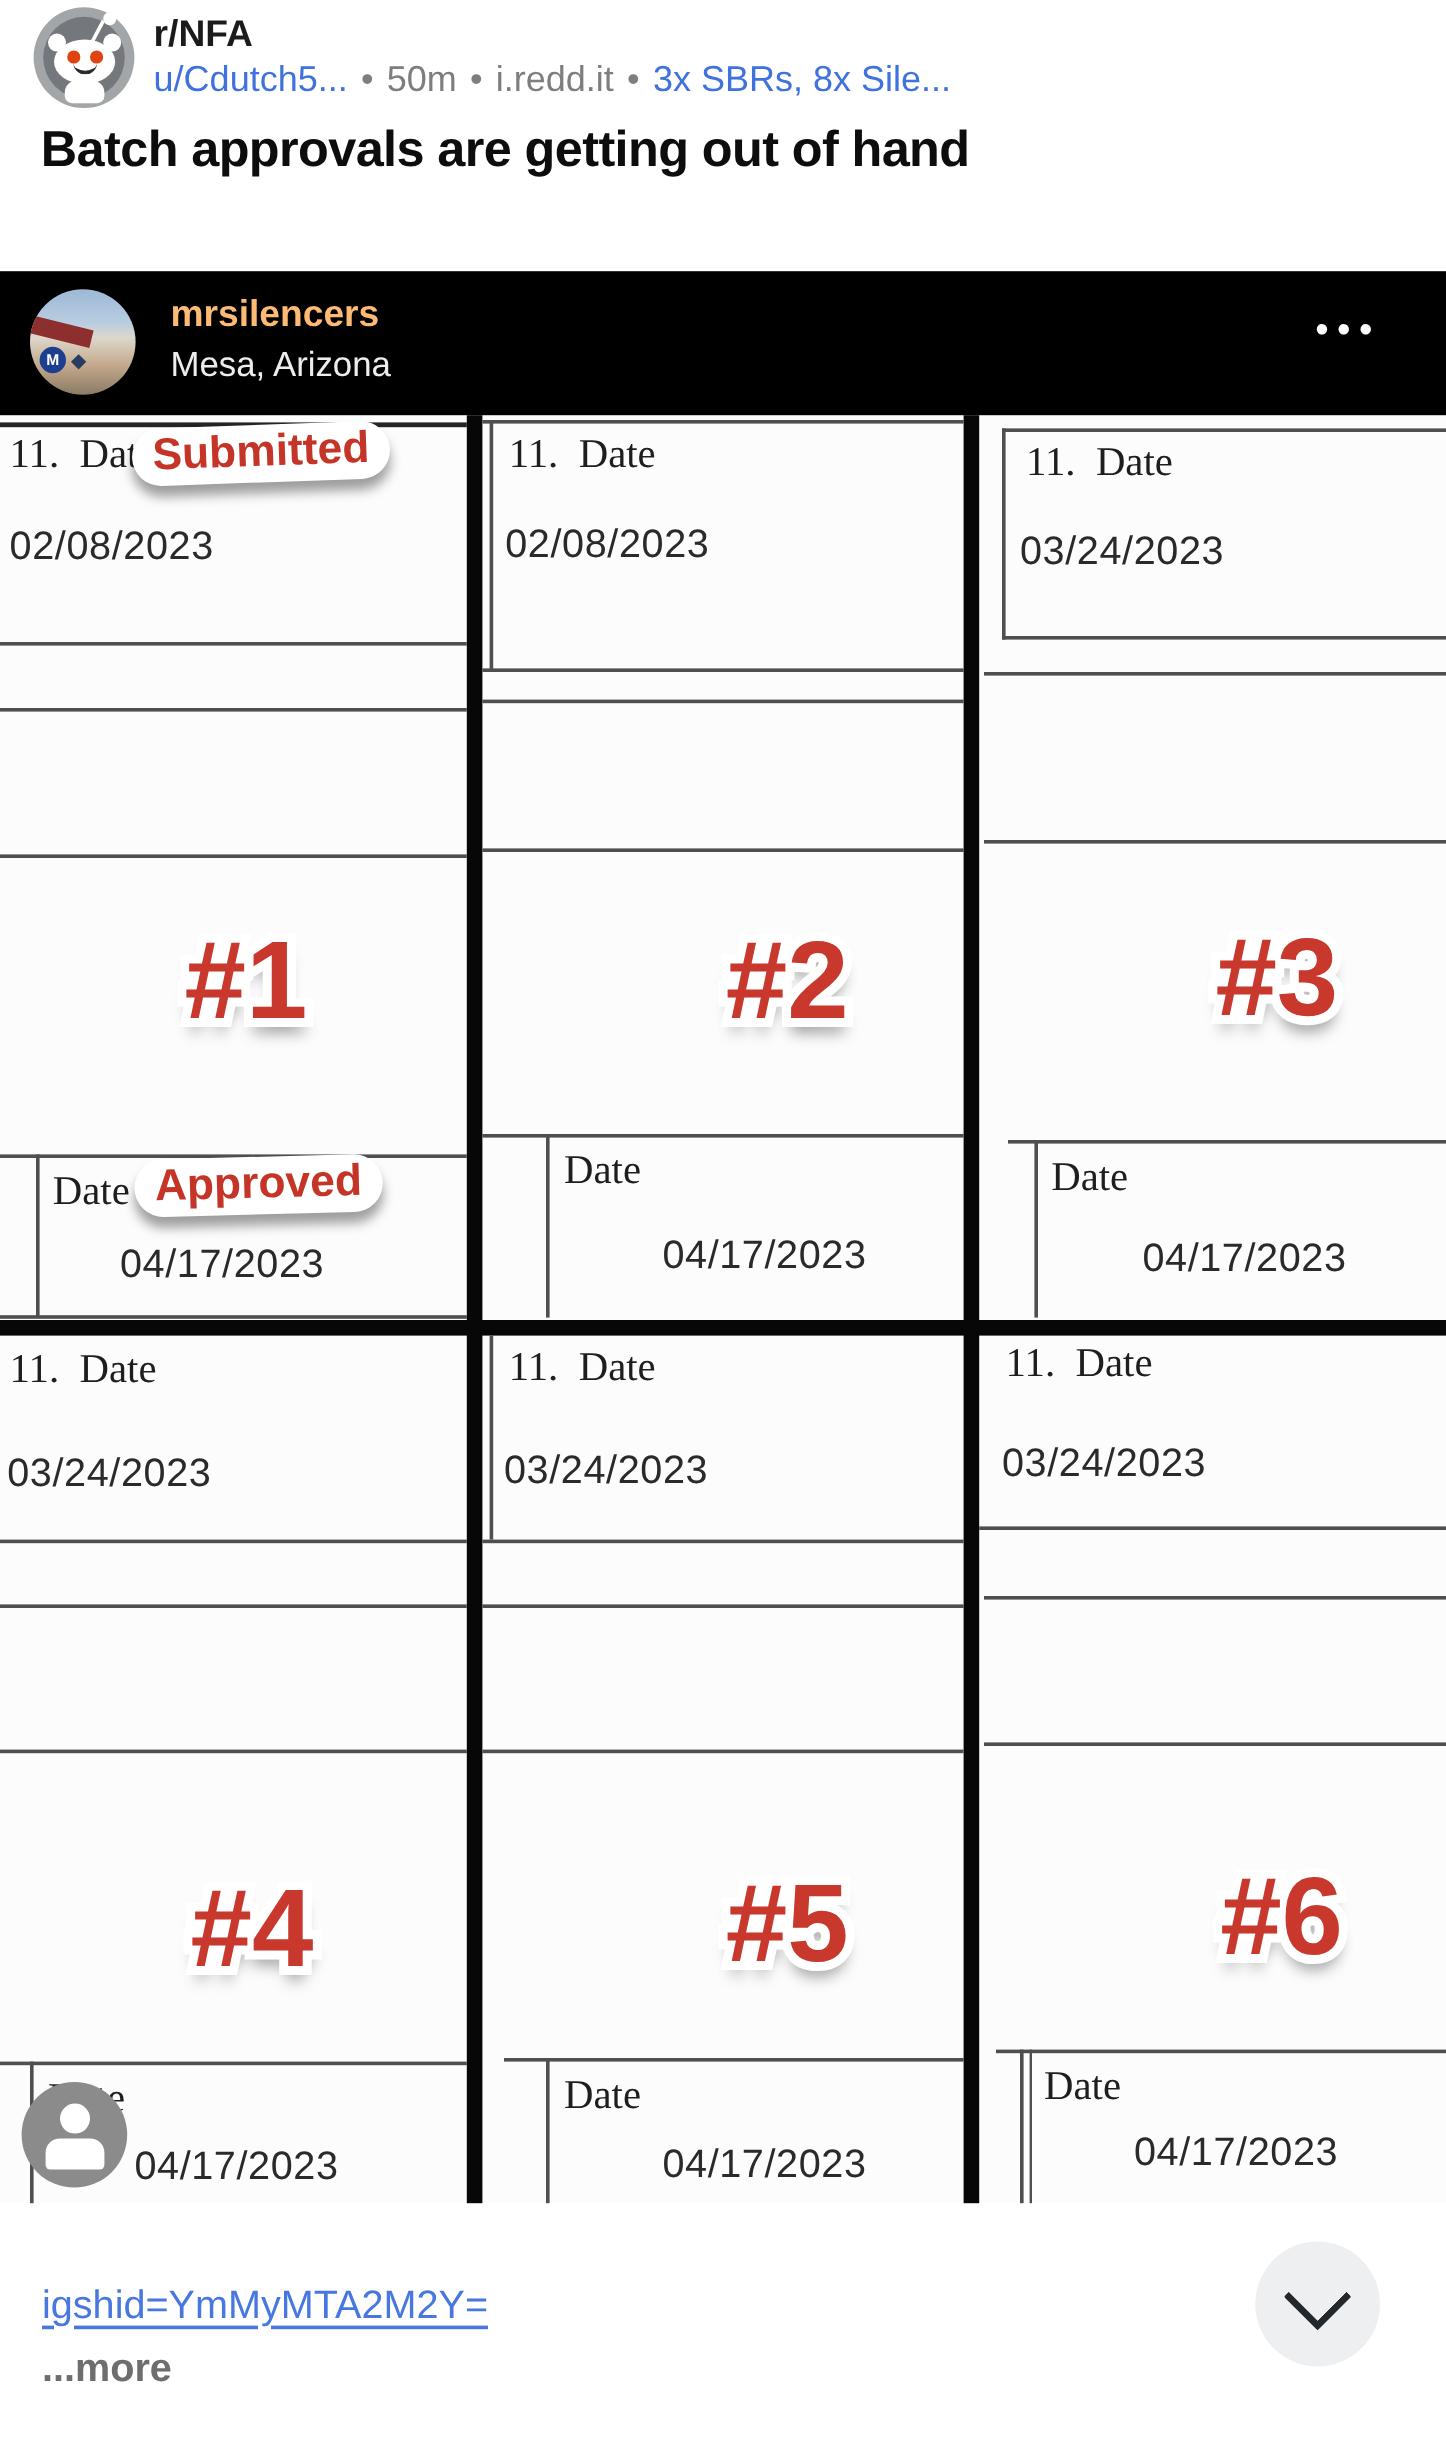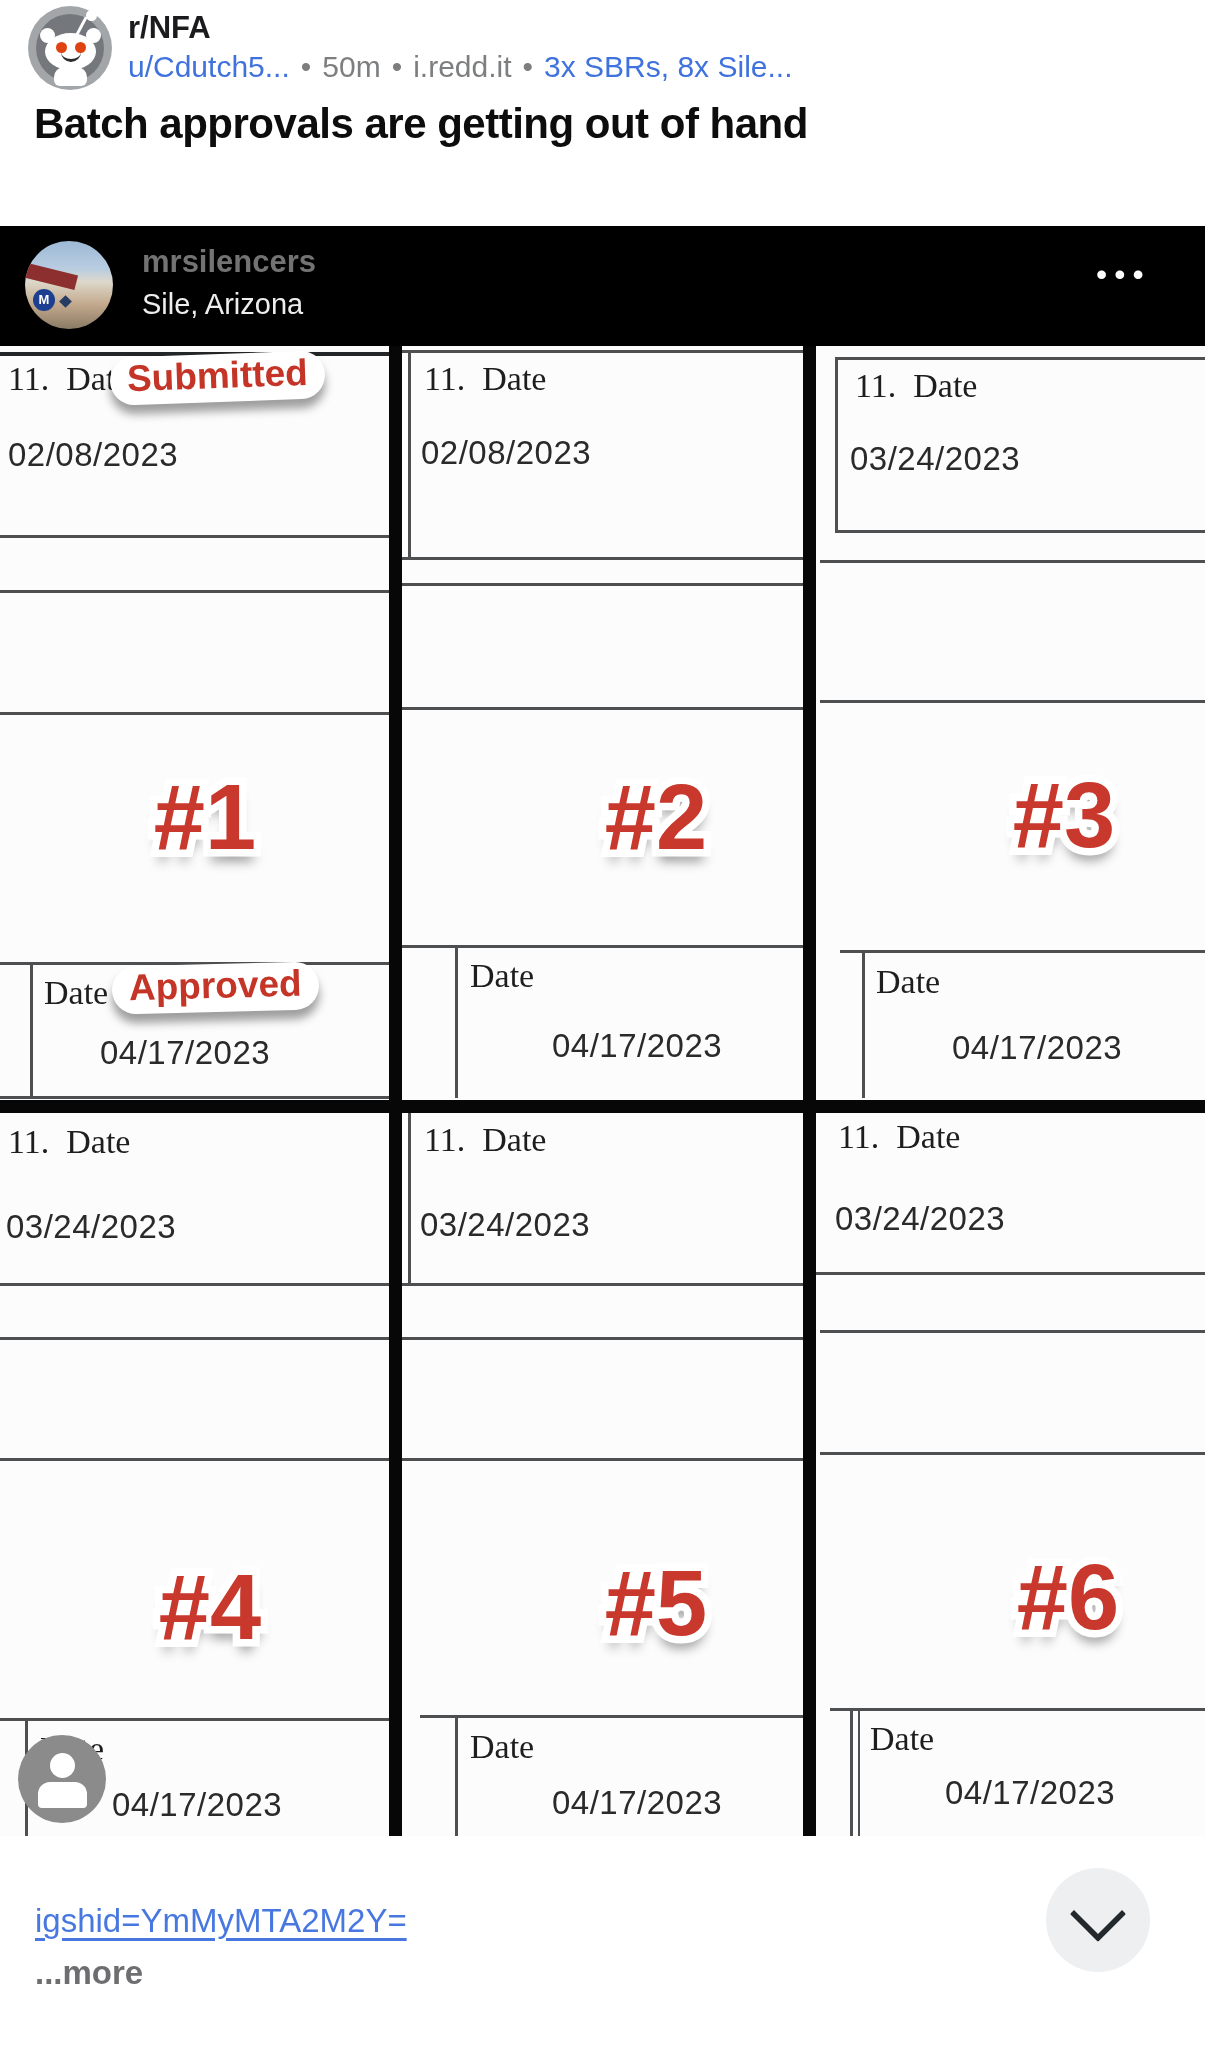--- a/index.html
+++ b/index.html
@@ -27,21 +27,21 @@
   .title { position:absolute; left:34px; top:100px; font-size:42px; font-weight:700; color:#0d0d0d; letter-spacing:-0.5px; }
   
   .post-image { position:absolute; left:0; top:226px; width:1205px; height:1610px; background:#fcfcfc; }
   .ig-bar { position:absolute; left:0; top:0; width:1205px; height:120px; background:#000; }
   .ig-avatar { position:absolute; left:25px; top:15px; width:88px; height:88px; border-radius:50%; overflow:hidden;
     background:linear-gradient(180deg,#9db9d6 0%,#b9cde1 32%,#ddd8cb 46%,#c3a98d 72%,#8a7b64 100%); }
   .ig-sign { position:absolute; left:0px; top:28px; width:52px; height:15px; background:#8d2f2f; transform:rotate(14deg); }
   .ig-badge { position:absolute; left:8px; top:48px; width:22px; height:22px; border-radius:50%; background:#1d3f8f;
     color:#fff; font-size:13px; font-weight:700; text-align:center; line-height:22px; }
   .ig-diamond { position:absolute; left:36px; top:56px; width:9px; height:9px; background:#263c63; transform:rotate(45deg); }
-  .ig-username { position:absolute; left:142px; top:18px; font-size:31px; font-weight:600; color:#737373; }
+  .ig-username { position:absolute; left:142px; top:18px; font-size:31px; font-weight:600; color:#fdba74; }
   .ig-location { position:absolute; left:142px; top:62px; font-size:29px; color:#ededed; }
   .ig-dots { position:absolute; left:1096px; top:30px; font-size:32px; color:#fff; letter-spacing:7px; }
   
   .vdiv { position:absolute; background:#070707; }
   .hdiv { position:absolute; background:#070707; }
   .rule { position:absolute; height:3px; background:#4d4f51; }
   .edge { position:absolute; background:#232527; }
   .form-label { position:absolute; font-family:"Liberation Serif", serif; font-size:34px; color:#1e1e1e; white-space:pre; }
   .form-date { position:absolute; font-family:"Liberation Sans", sans-serif; font-size:33px; color:#2a2a2a; letter-spacing:0.5px; }
   .sticker { position:absolute; background:#fff; color:#c43527; font-weight:700; font-size:37px;
@@ -94,21 +94,21 @@
 
   <div class="post-image">
 
     <div class="ig-bar">
       <div class="ig-avatar">
         <div class="ig-sign"></div>
         <div class="ig-badge">M</div>
         <div class="ig-diamond"></div>
       </div>
       <div class="ig-username">mrsilencers</div>
-      <div class="ig-location">Sile, Arizona</div>
+      <div class="ig-location">Mesa, Arizona</div>
       <div class="ig-dots">•••</div>
     </div>
 
     <div class="vdiv" style="left:389px; top:120px; width:13px; height:1490px;"></div>
     <div class="vdiv" style="left:803px; top:120px; width:13px; height:1490px;"></div>
     <div class="hdiv" style="left:0; top:874px; width:1205px; height:13px;"></div>
 
     <div>
       <div class="edge" style="left:0; top:126px; width:389px; height:4px;"></div>
       <div class="form-label" style="left:8px; top:134px;">11.  Date</div>

